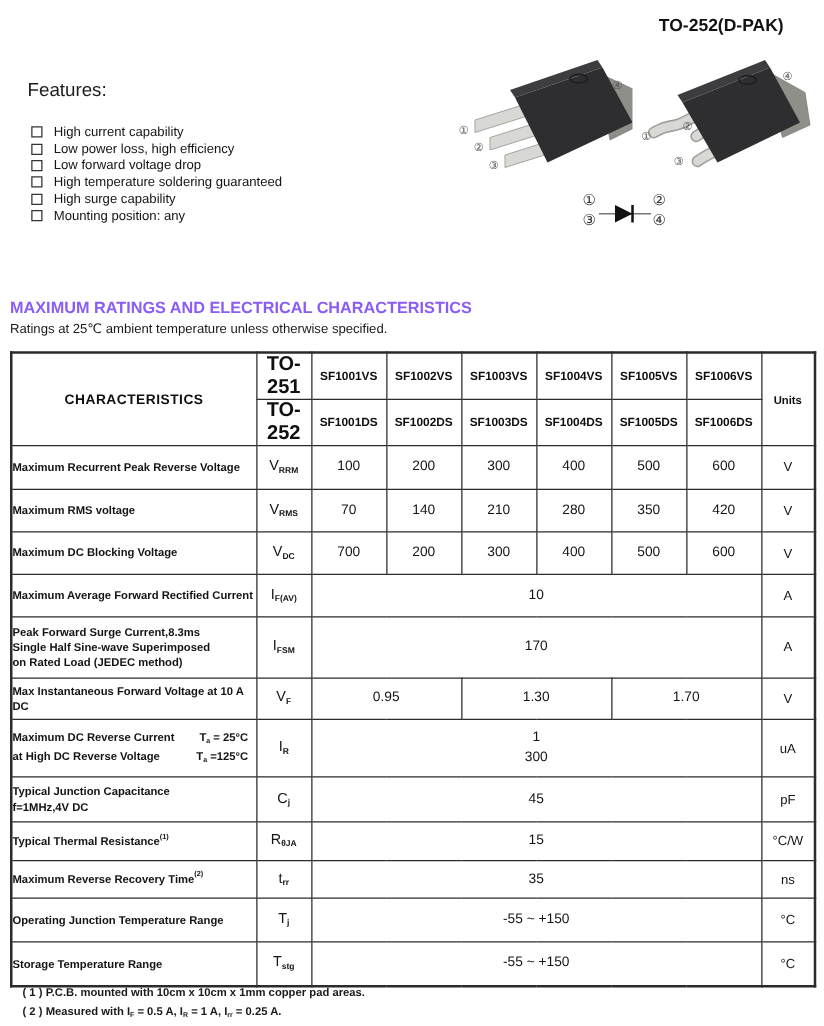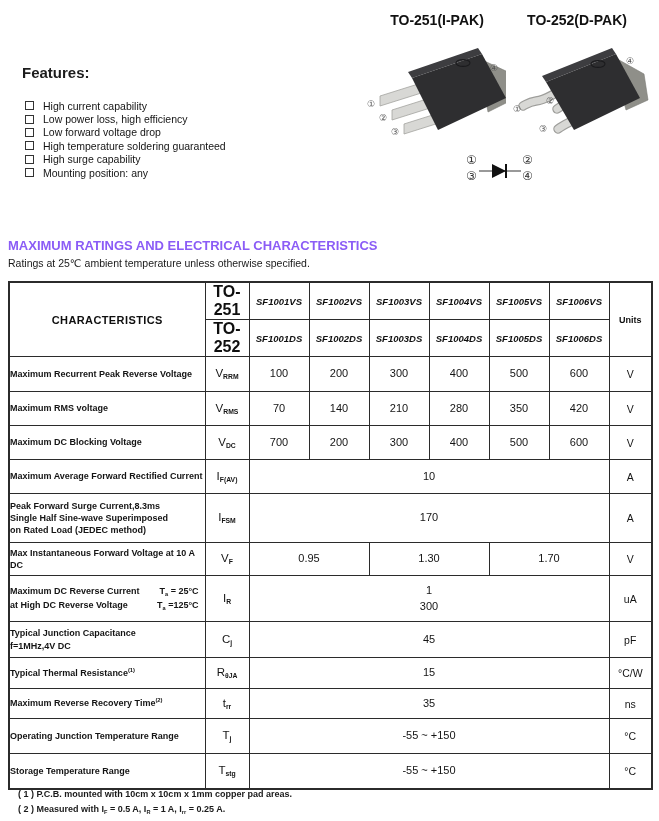--- a/index.html
+++ b/index.html
@@ -6,21 +6,21 @@
   .page {
     position:relative; width:659px; height:821px; background:#ffffff;
     font-family:"Liberation Sans","DejaVu Sans",sans-serif; color:#111;
     overflow:hidden;
   }
   sub { font-size:0.62em; vertical-align:-0.3em; letter-spacing:0; }
   sup { font-size:0.65em; vertical-align:0.5em; }
 
   
   .title { position:absolute; left:22px; top:22px; font-size:20px; font-weight:normal; color:#1c1c1c; letter-spacing:0.3px; }
-  .features-heading { position:absolute; left:22px; top:64px; font-size:15px; color:#1c1c1c;font-weight:bold; }
+  .features-heading { position:absolute; left:22px; top:64px; font-size:15px; color:#1c1c1c; }
   .features-list { position:absolute; left:25px; top:99px; margin:0; padding:0; list-style:none; }
   .features-list li { display:flex; align-items:center; height:13.4px; font-size:10.5px; color:#141414; }
   .chk { width:7px; height:7px; border:1px solid #333; margin-right:9px; flex:0 0 auto; background:#fff; }
 
   
   .pkg-label { position:absolute; top:12px; width:140px; text-align:center; font-size:14px; font-weight:bold; color:#111; }
   .pkg-label.left { left:367px; }
   .pkg-label.right { left:507px; }
   .pkg-svg { position:absolute; top:38px; width:140px; height:112px; }
   .pkg-svg.left { left:366px; }
@@ -41,21 +41,21 @@
   .sec-sub { position:absolute; left:8px; top:257px; font-size:10.5px; color:#1a1a1a; }
 
   
   .tbl-wrap { position:absolute; left:8px; top:281px; }
   table.ratings { border-collapse:collapse; table-layout:fixed; width:643px; border:2px solid #2b2b2b; }
   table.ratings th, table.ratings td { border:1px solid #2b2b2b; padding:0; vertical-align:middle; overflow:hidden; }
   thead tr { height:33px; }
   th { font-weight:bold; color:#0f0f0f; text-align:center; }
   .char-h  { font-size:11px; letter-spacing:0.4px; }
   .pkg-h   { font-size:16px; }
-  .part-h  { font-size:9.5px;font-style:italic; }
+  .part-h  { font-size:9.5px; }
   .units-h { font-size:9px; }
   td.lbl { font-size:9px; font-weight:bold; text-align:left; padding:2px 2px 2px 5px; line-height:1.35; color:#141414; }
   td.lbl .lbl-line { display:flex; }
   td.lbl .cond { margin-left:auto; padding-right:6px; white-space:nowrap; }
   td.sym  { font-size:11.5px; text-align:center; color:#141414; }
   td.sym sub { font-size:6.8px; font-weight:bold; }
   td.val  { font-size:11px; text-align:center; color:#141414; line-height:1.45; }
   td.unit { font-size:10.5px; text-align:center; color:#141414; }
 
   
@@ -89,21 +89,20 @@
     <li>
         <span class="chk"></span>
         <span>High surge capability</span>
       </li>
     <li>
         <span class="chk"></span>
         <span>Mounting position: any</span>
       </li>
   </ul>
 
-  <div class="pkg-label left">TO-251(I-PAK)</div>
   <div class="pkg-label right">TO-252(D-PAK)</div>
 
   <svg class="pkg-svg left" viewBox="0 0 140 112">
     <polygon points="14,58 68,41 68,51 14,68" stroke="#a3a3a0" stroke-width="0.8" fill="#d8d8d5"></polygon>
     <polygon points="26,72 80,55 80,65 26,82" stroke="#a3a3a0" stroke-width="0.8" fill="#d8d8d5"></polygon>
     <polygon points="38,86 92,69 92,79 38,96" stroke="#a3a3a0" stroke-width="0.8" fill="#d8d8d5"></polygon>
     <polygon points="112,20 142,34 146,62 122,74" stroke="#7a7a75" stroke-width="0.6" fill="#8f8f89"></polygon>
     <polygon points="42,34 112,10 116,16 46,40" fill="#3d3d40"></polygon>
     <polygon points="46,40 116,16 140,60 72,92" fill="#2e2e30"></polygon>
     <ellipse cx="97" cy="25" rx="7" ry="3.4" fill="none" stroke="#1b1b1d" stroke-width="1.1"></ellipse>

